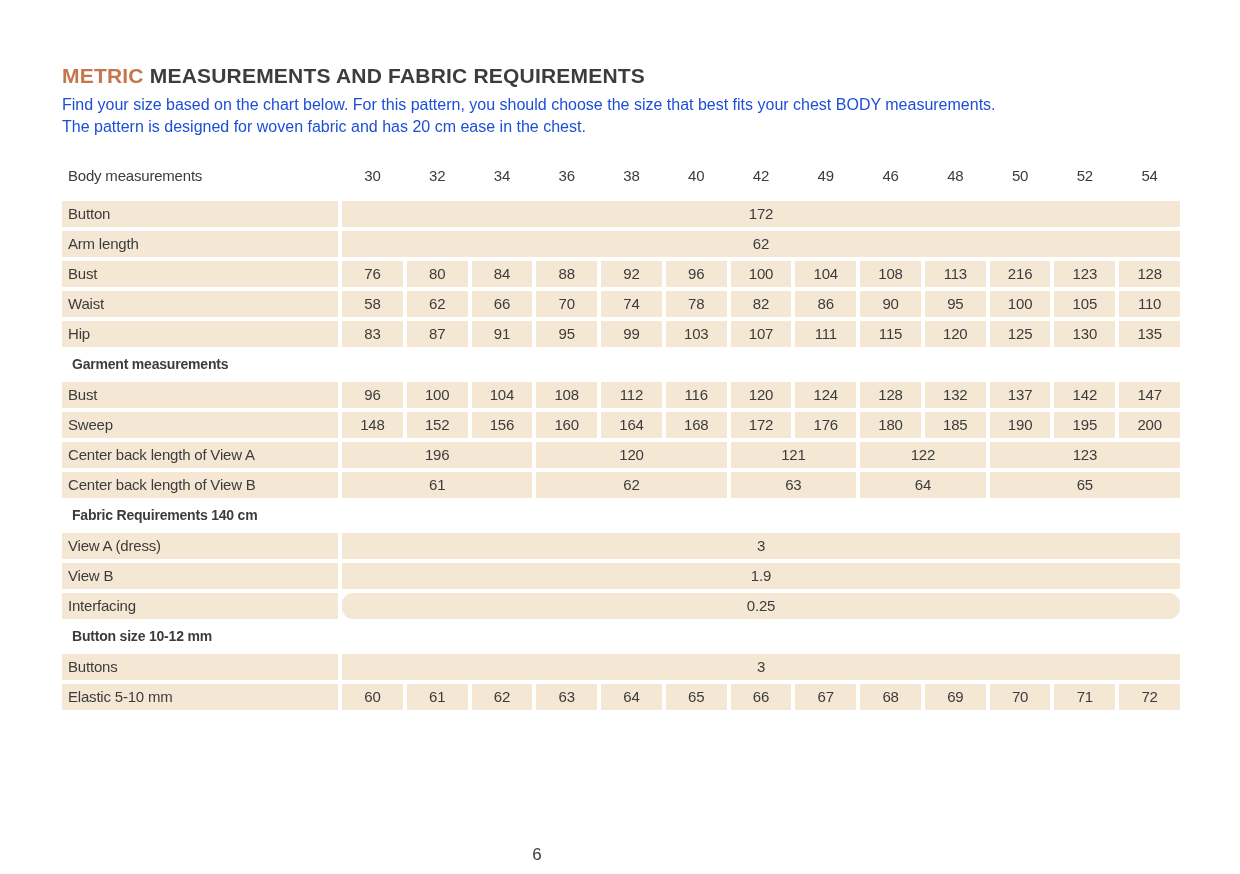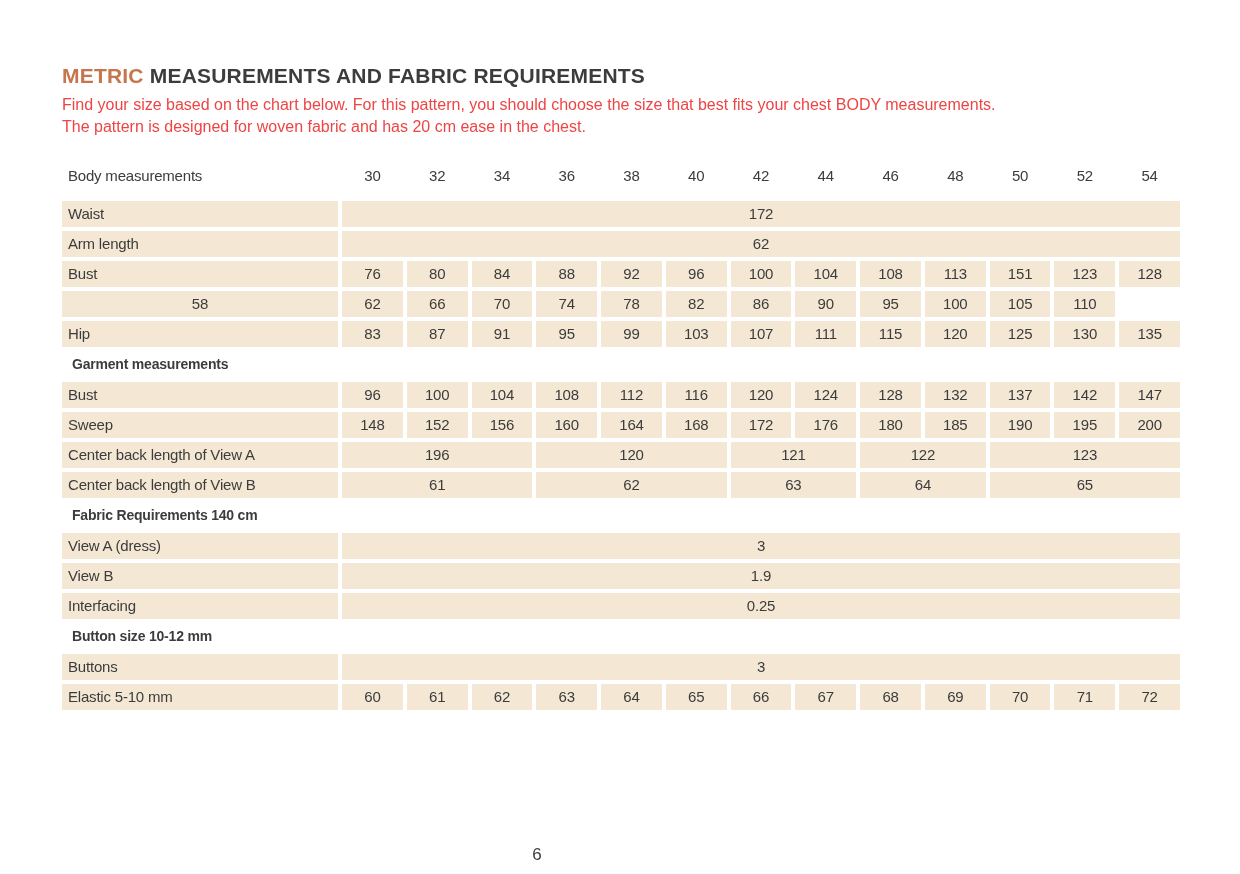--- a/index.html
+++ b/index.html
@@ -25,21 +25,21 @@
     font-weight: 600;
     letter-spacing: 0.2px;
     color: #3c3c3c;
     white-space: nowrap;
   }
   .title .accent { color: #c5764d; }
   .intro {
     margin: 0;
     font-size: 16px;
     line-height: 22px;
-    color: #ef4444;
+    color: #1d4ed8;
   }
   .table-wrap {
     margin-top: 25px;
     width: 1118px;
   }
   .t-row {
     display: grid;
     grid-template-columns: 276px repeat(13, 1fr);
     column-gap: 4px;
     margin-bottom: 4px;
@@ -88,52 +88,53 @@
   <div class="table-wrap" id="size-table">
       <div class="t-row hdr-row">
         <div class="cell lbl">Body measurements</div>
         <div class="cell num">30</div>
         <div class="cell num">32</div>
         <div class="cell num">34</div>
         <div class="cell num">36</div>
         <div class="cell num">38</div>
         <div class="cell num">40</div>
         <div class="cell num">42</div>
-        <div class="cell num">44</div>
+        <div class="cell num">49</div>
         <div class="cell num">46</div>
         <div class="cell num">48</div>
         <div class="cell num">50</div>
         <div class="cell num">52</div>
         <div class="cell num">54</div>
       </div>
       <div class="t-row">
-        <div class="cell lbl bg">Waist</div>
+        <div class="cell lbl bg">Button</div>
         <div class="cell num bg" style="grid-column: span 13;">172</div>
       </div>
       <div class="t-row">
         <div class="cell lbl bg">Arm length</div>
         <div class="cell num bg" style="grid-column: span 13;">62</div>
       </div>
       <div class="t-row">
         <div class="cell lbl bg">Bust</div>
         <div class="cell num bg">76</div>
         <div class="cell num bg">80</div>
         <div class="cell num bg">84</div>
         <div class="cell num bg">88</div>
         <div class="cell num bg">92</div>
         <div class="cell num bg">96</div>
         <div class="cell num bg">100</div>
         <div class="cell num bg">104</div>
         <div class="cell num bg">108</div>
         <div class="cell num bg">113</div>
-        <div class="cell num bg">151</div>
+        <div class="cell num bg">216</div>
         <div class="cell num bg">123</div>
         <div class="cell num bg">128</div>
       </div>
       <div class="t-row">
+        <div class="cell lbl bg">Waist</div>
         <div class="cell num bg">58</div>
         <div class="cell num bg">62</div>
         <div class="cell num bg">66</div>
         <div class="cell num bg">70</div>
         <div class="cell num bg">74</div>
         <div class="cell num bg">78</div>
         <div class="cell num bg">82</div>
         <div class="cell num bg">86</div>
         <div class="cell num bg">90</div>
         <div class="cell num bg">95</div>
@@ -210,21 +211,21 @@
       <div class="t-row">
         <div class="cell lbl bg">View A (dress)</div>
         <div class="cell num bg" style="grid-column: span 13;">3</div>
       </div>
       <div class="t-row">
         <div class="cell lbl bg">View B</div>
         <div class="cell num bg" style="grid-column: span 13;">1.9</div>
       </div>
       <div class="t-row">
         <div class="cell lbl bg">Interfacing</div>
-        <div class="cell num bg" style="grid-column: span 13;">0.25</div>
+        <div class="cell num bg" style="grid-column: span 13; border-radius: 11px;">0.25</div>
       </div>
       <div class="section-row">Button size 10-12 mm</div>
       <div class="t-row">
         <div class="cell lbl bg">Buttons</div>
         <div class="cell num bg" style="grid-column: span 13;">3</div>
       </div>
       <div class="t-row">
         <div class="cell lbl bg">Elastic 5-10 mm</div>
         <div class="cell num bg">60</div>
         <div class="cell num bg">61</div>

